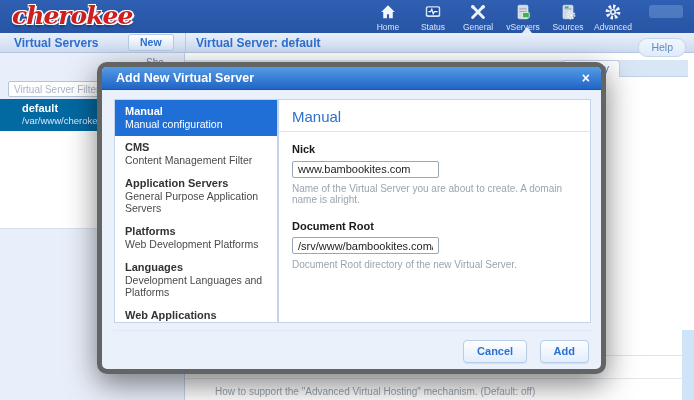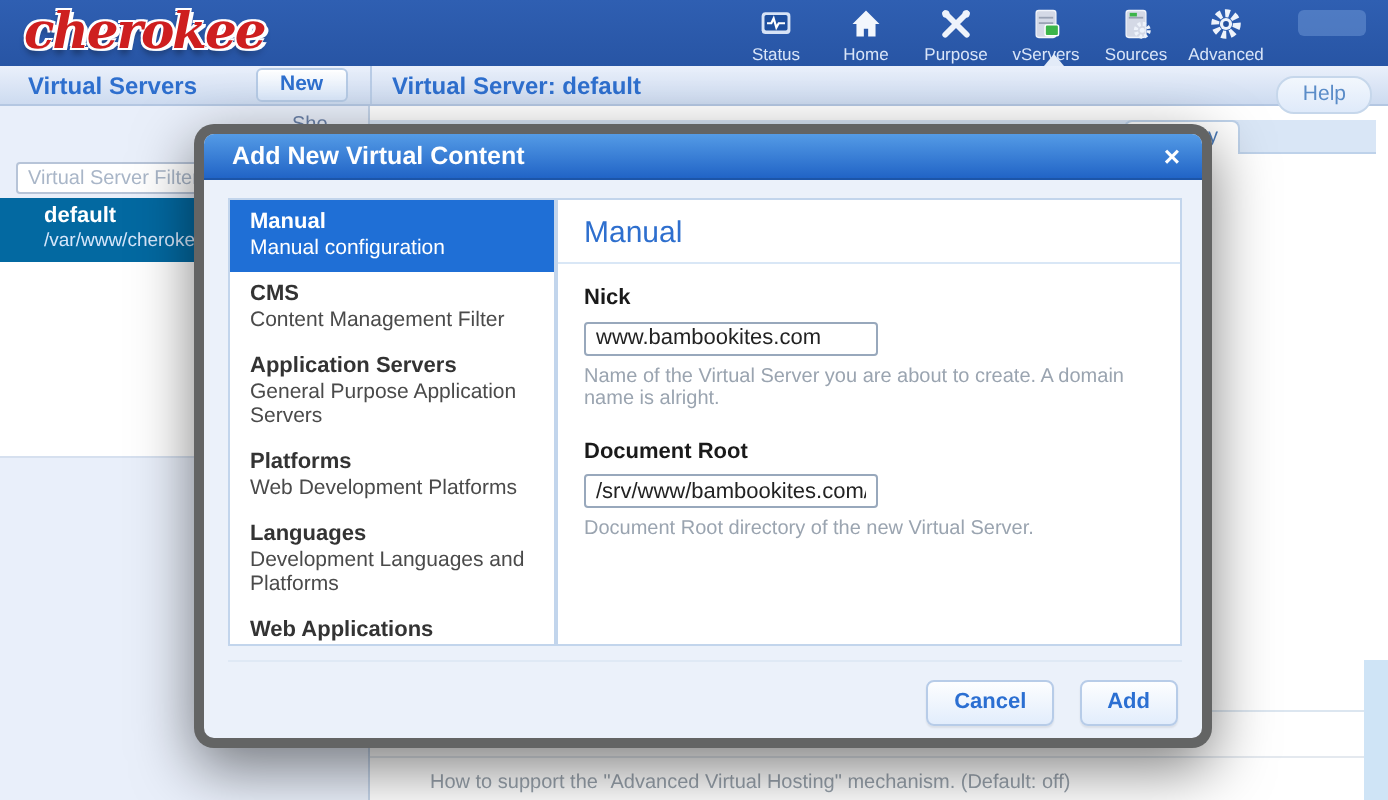--- a/index.html
+++ b/index.html
@@ -90,44 +90,44 @@
 <body>
 
 <div id="screen">
 
   <div class="hdr">
     <div class="logo">cherokee</div>
     <div class="nav">
       <div class="nav-item">
         <span>
           <svg width="20" height="18" viewBox="0 0 20 20">
+              <path d="M10 2.5 L2.5 10 h2.2 v7 h4.1 v-4.4 h2.4 V17 h4.1 v-7 h2.2 Z" fill="#f3f7fd"></path>
+            </svg>
+        </span>
+        <span class="nav-label">Home</span>
+      </div>
+      <div class="nav-item">
+        <span>
+          <svg width="20" height="18" viewBox="0 0 20 20">
               <rect x="2" y="3.5" width="16" height="12" rx="2" fill="#d7e3f6"></rect>
               <rect x="3.6" y="5" width="12.8" height="8.6" rx="1" fill="#1d4e9e"></rect>
               <polyline points="5,9.6 7.4,9.6 8.7,6.8 10.2,12 11.5,9.6 15,9.6" fill="none" stroke="#fff" stroke-width="1.2"></polyline>
             </svg>
         </span>
         <span class="nav-label">Status</span>
       </div>
       <div class="nav-item">
         <span>
           <svg width="20" height="18" viewBox="0 0 20 20">
-              <path d="M10 2.5 L2.5 10 h2.2 v7 h4.1 v-4.4 h2.4 V17 h4.1 v-7 h2.2 Z" fill="#f3f7fd"></path>
-            </svg>
-        </span>
-        <span class="nav-label">Home</span>
-      </div>
-      <div class="nav-item">
-        <span>
-          <svg width="20" height="18" viewBox="0 0 20 20">
               <path d="M4 4 L16 16 M16 4 L4 16" stroke="#eef3fb" stroke-width="3.2" stroke-linecap="round"></path>
               <circle cx="4.4" cy="4.4" r="2" fill="#eef3fb"></circle>
               <circle cx="15.6" cy="4.4" r="2" fill="#eef3fb"></circle>
             </svg>
         </span>
-        <span class="nav-label">Purpose</span>
+        <span class="nav-label">General</span>
       </div>
       <div class="nav-item">
         <span>
           <svg width="20" height="18" viewBox="0 0 20 20">
               <rect x="4.5" y="2.5" width="11" height="15" rx="1.5" fill="#d4d9e6" stroke="#f2f5fb" stroke-width="0.7"></rect>
               <line x1="6" y1="6.5" x2="14" y2="6.5" stroke="#9aa3b5" stroke-width="1"></line>
               <line x1="6" y1="9.5" x2="14" y2="9.5" stroke="#9aa3b5" stroke-width="1"></line>
               <rect x="9.5" y="10.5" width="7.5" height="6" rx="1" fill="#3cb54a" stroke="#fff" stroke-width="0.8"></rect>
             </svg>
         </span>
@@ -186,21 +186,21 @@
     <div class="method-lbl">Method</div>
     <div class="bg-line"></div>
     <div class="help-strip">
       <div class="txt">How to support the "Advanced Virtual Hosting" mechanism. (Default: off)</div>
     </div>
     <div class="right-strip"></div>
   </div>
 
   <div class="modal">
     <div class="modal-hdr">
-      <span class="modal-title">Add New Virtual Content</span>
+      <span class="modal-title">Add New Virtual Server</span>
       <span class="modal-close">×</span>
     </div>
     <div class="modal-body">
       <div class="wizard-list">
         <div class="wiz-item selected">
           <div class="t">Manual</div>
           <div class="s">Manual configuration</div>
         </div>
         <div class="wiz-item">
           <div class="t">CMS</div>

